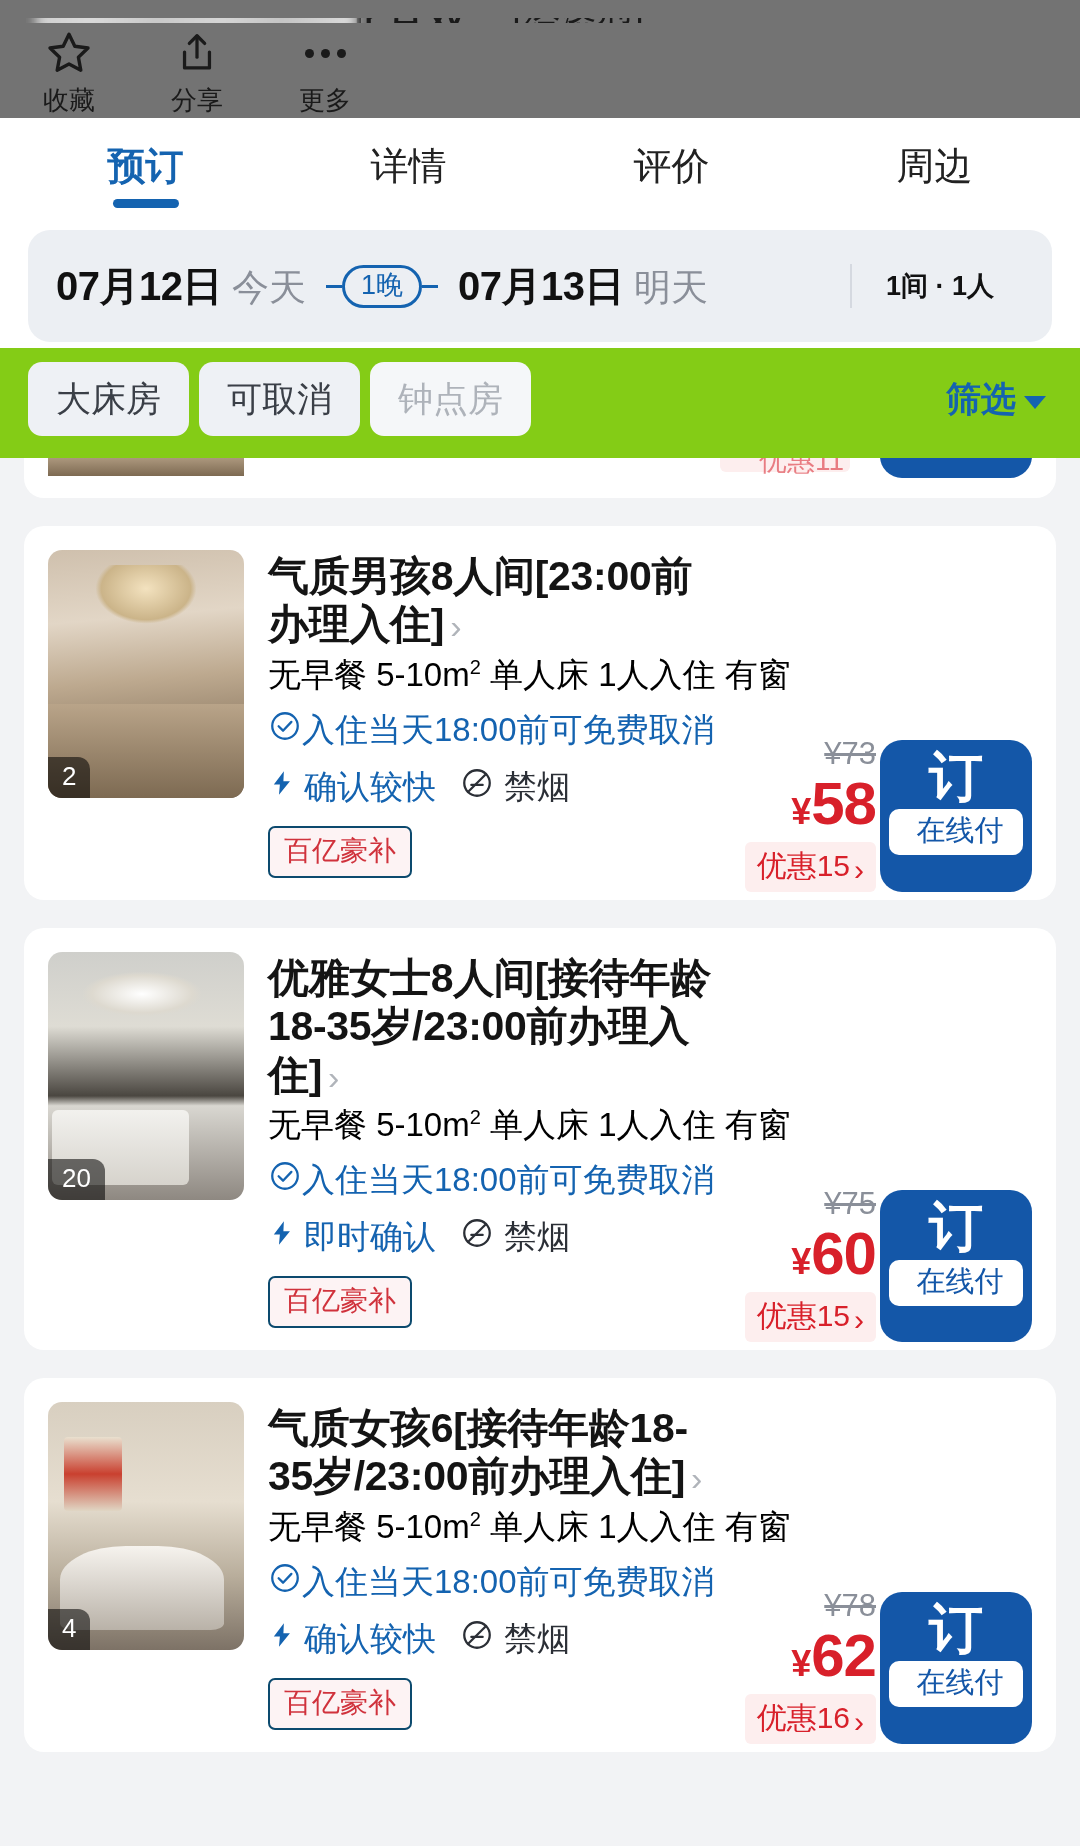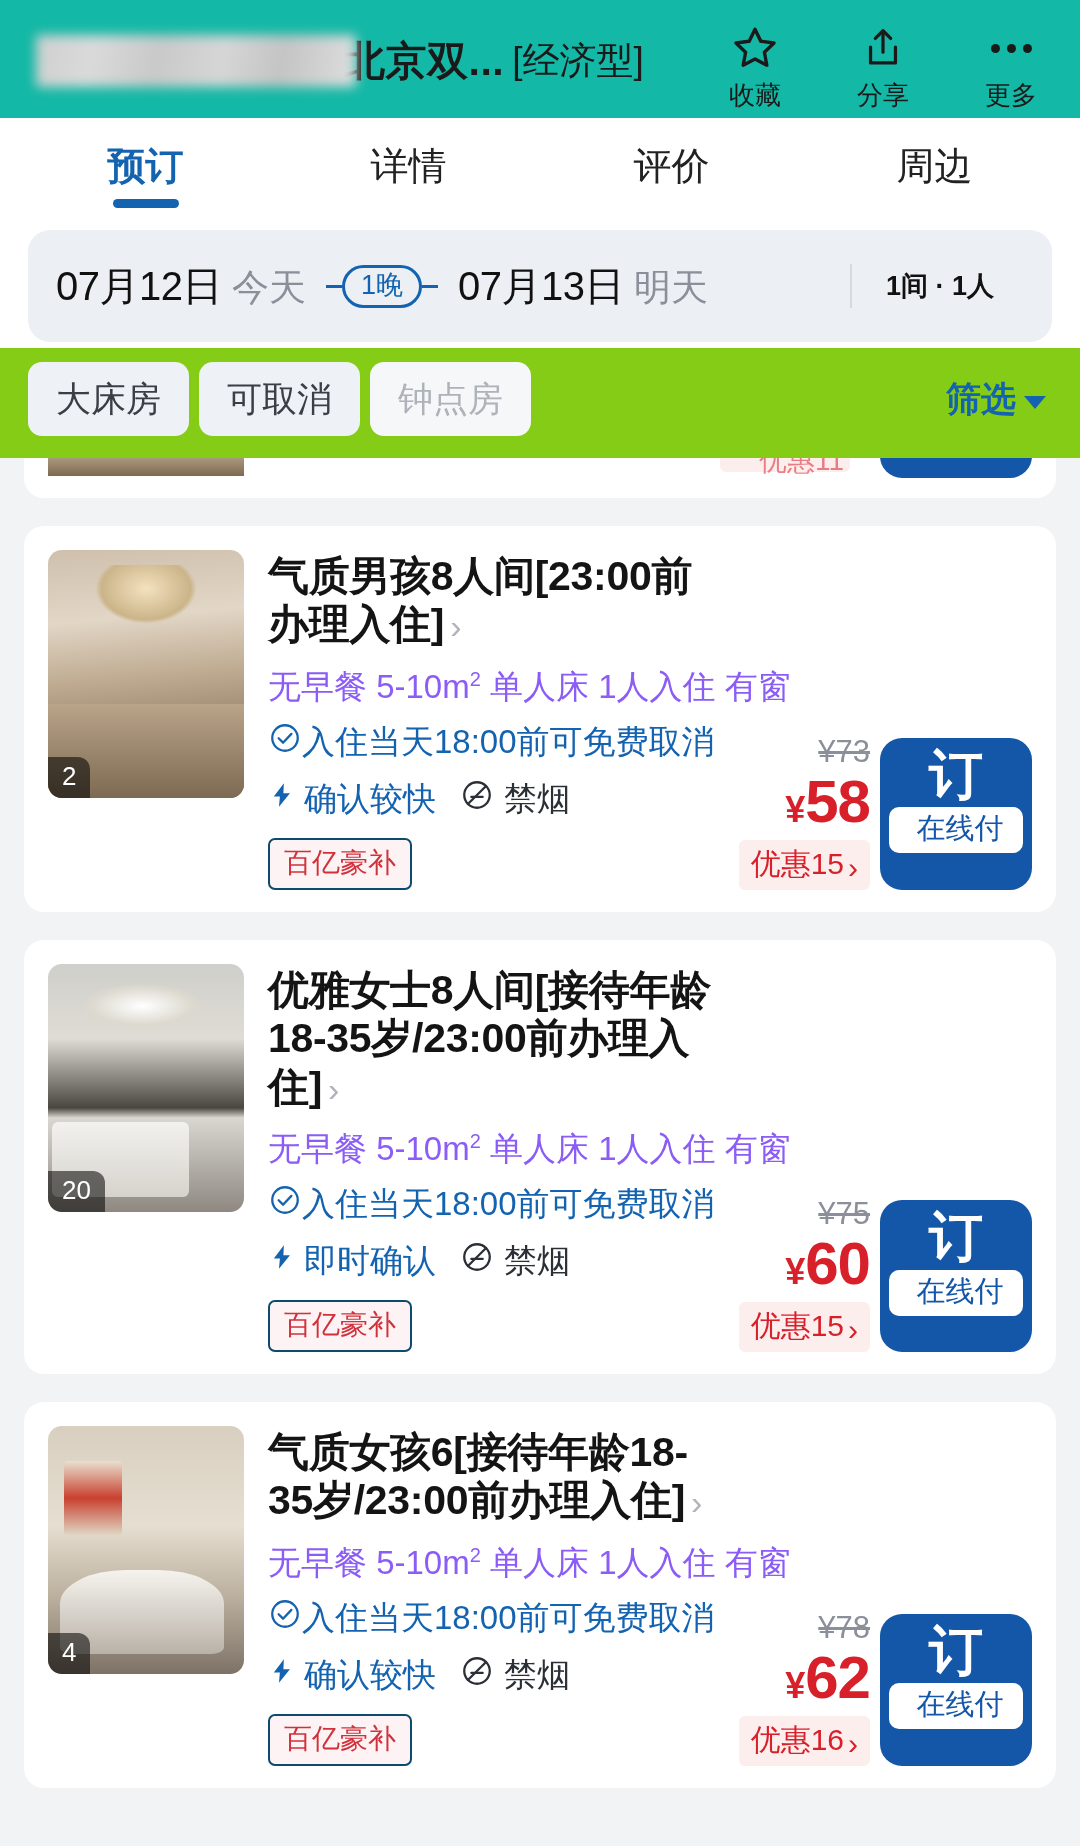--- a/index.html
+++ b/index.html
@@ -6,25 +6,26 @@
   html, body {
     width: 1080px; height: 1846px;
     background: #f2f3f5;
     font-family: "Liberation Sans", "DejaVu Sans", sans-serif;
     overflow: hidden;
   }
   .page { width: 1080px; height: 1846px; position: relative; background: #f2f3f5; }
 
   
   .header {
-    background: #14b8a6;
+    background: #737373;
     padding: 18px 26px 0 26px;
     height: 118px;
     display: flex;
     align-items: flex-start;
+    flex-direction: column;
   }
   .title-wrap {
     flex: 1;
     display: flex;
     align-items: center;
     height: 86px;
     min-width: 0;
     overflow: hidden;
   }
   .title-blur {
@@ -89,21 +90,21 @@
   .sticky { background: #ffffff; padding: 16px 28px 6px 28px; }
   .datebar {
     background: #eceff3;
     border-radius: 22px;
     height: 112px;
     display: flex;
     align-items: center;
     padding: 0 28px;
   }
   .dbseg { display: flex; align-items: baseline; gap: 10px; }
-  .dbdate { font-size: 40px; font-weight: 400; color: #111; letter-spacing: -0.5px; }
+  .dbdate { font-size: 40px; font-weight: 700; color: #111; letter-spacing: -0.5px; }
   .dbsub { font-size: 37px; color: #8a8f99; }
   .nights {
     margin: 0 20px;
     display: flex; align-items: center;
   }
   .nights .dash { width: 16px; height: 3px; background: #1463b0; }
   .nights .pill {
     border: 3px solid #1463b0;
     border-radius: 26px;
     color: #1463b0;
@@ -180,23 +181,23 @@
   .rname {
     font-size: 41px;
     font-weight: 700;
     color: #141414;
     line-height: 1.18;
     letter-spacing: -0.3px;
     padding-right: 300px;
   }
   .rname .chev { color: #b0b4ba; font-weight: 400; font-size: 34px; margin-left: 6px; }
   .attrs {
-    margin-top: 16px;
+    margin-top: 4px;
     font-size: 33px;
-    color: #8b5cf6;
+    color: #000000;
     white-space: nowrap;
   }
   .attrs sup { font-size: 20px; }
   .cancel-row {
     margin-top: 10px;
     font-size: 33px;
     color: #1463b0;
     display: flex; align-items: center; 
   }
   .feat-row {
@@ -214,24 +215,24 @@
     color: #d0323c;
     font-size: 28px;
     padding: 4px 14px 6px 14px;
     border-radius: 7px;
   }
 
   
   .price-block {
     position: absolute;
     right: 24px;
-    bottom: 22px;
+    bottom: 8px;
     display: flex;
     align-items: flex-end;
-    gap: 10px;
+    gap: 4px;
   }
   .price-col { display: flex; flex-direction: column; align-items: flex-end; }
   .old-price {
     font-size: 31px; color: #8a8f99;
     text-decoration: line-through;
     margin-bottom: 2px;
   }
   .new-price { color: #d8202a; font-weight: 700; line-height: 1; display: flex; align-items: baseline; }
   .new-price .yen { font-size: 36px; font-weight: 700; }
   .new-price .amt { font-size: 60px; font-weight: 700; letter-spacing: -1px; }

